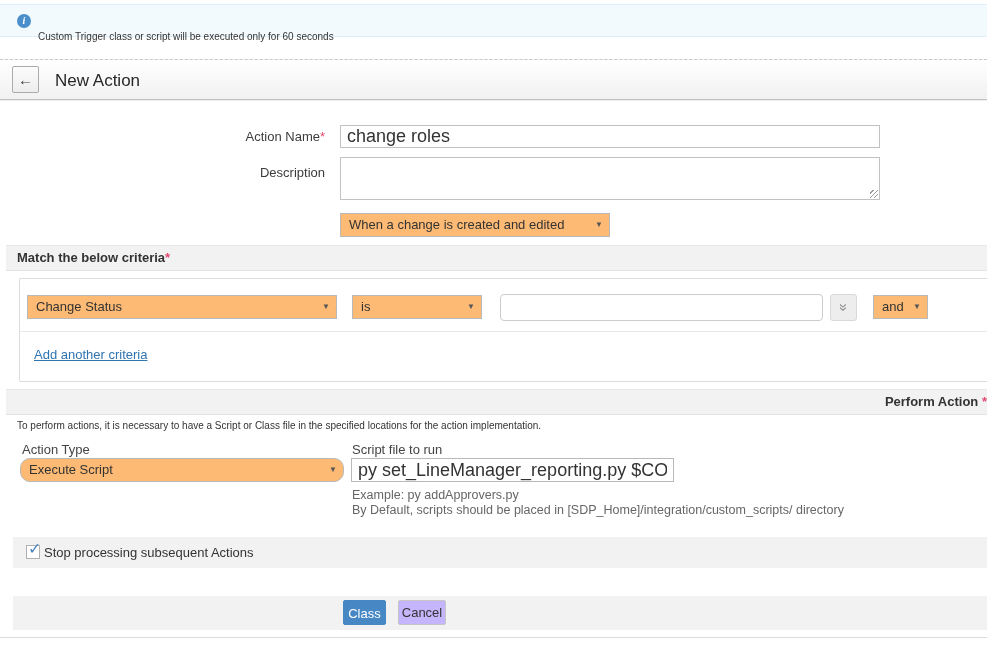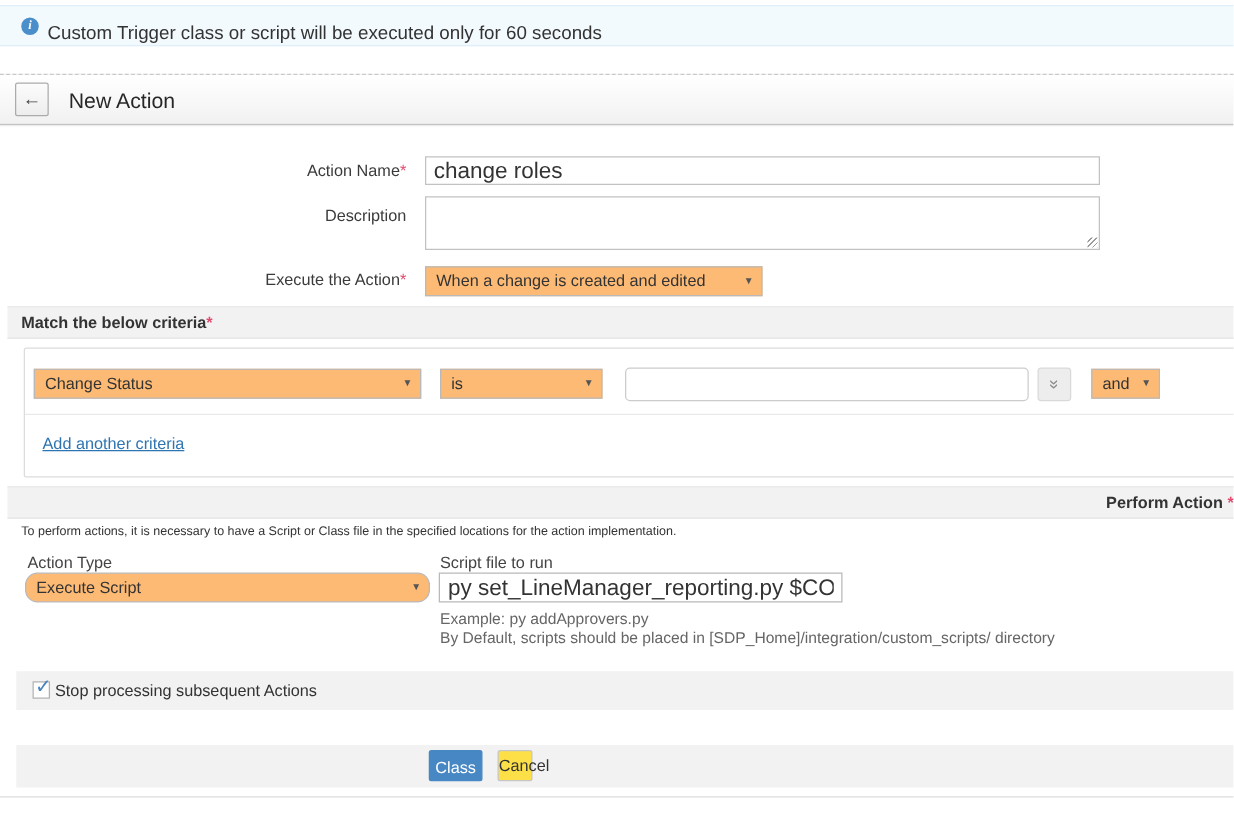--- a/index.html
+++ b/index.html
@@ -6,21 +6,21 @@
   html,body { background:#fff; }
   body { font-family:"Liberation Sans", sans-serif; }
   .page { position:relative; width:987px; height:653px; background:#fff; overflow:hidden; }
 
   
   .info-bar { position:absolute; top:4px; left:0; right:0; height:33px;
     background:#f3fafd; border-top:1px solid #ddeffa; border-bottom:1px solid #ddeffa; }
   .info-icon { position:absolute; left:17px; top:9px; width:14px; height:14px; border-radius:50%;
     background:#4a8fca; color:#fff; font-size:10px; font-style:italic; font-weight:bold;
     font-family:"Liberation Serif", serif; text-align:center; line-height:14px; }
-  .info-text { position:absolute; left:38px; top:6px; line-height:31px; font-size:15px; color:#333; }
+  .info-text { position:absolute; left:38px; top:16px; line-height:31px; font-size:10px; color:#333; }
 
   
   .header { position:absolute; top:59px; left:0; right:0; height:41px;
     background:linear-gradient(#ffffff,#f1f1f1);
     border-top:1px dashed #c9c9c9; border-bottom:1px solid #c2c2c2; box-shadow:0 1px 0 #ececec; }
   .back-btn { position:absolute; left:12px; top:6px; width:27px; height:27px;
     border:1px solid #ababab; border-radius:2px; background:linear-gradient(#fcfcfc,#ededed);
     font-size:15px; font-weight:bold; color:#3c3c3c; text-align:center; line-height:25px; cursor:pointer; }
   .page-title { position:absolute; left:55px; top:0; line-height:41px; font-size:17px; color:#272727; }
 
@@ -66,21 +66,21 @@
   .cbox { position:absolute; left:13px; top:8px; width:14px; height:14px; background:#fff;
     border:1px solid #b0b0b0; cursor:pointer; }
   .cbox .mark { position:absolute; left:1px; top:-7px; font-size:16px; color:#4a84bf; }
   .check-label { position:absolute; left:31px; top:0; line-height:31px; font-size:13px; color:#333; }
 
   
   .btn-bar { position:absolute; top:596px; left:13px; right:0; height:34px; background:#f2f2f2; }
   .btn { position:absolute; top:4px; height:25px; font-size:13px; font-family:"Liberation Sans", sans-serif;
     border-radius:2px; cursor:pointer; text-align:center; line-height:25px; }
   .btn-save { left:330px; width:43px; background:#4787c4; border:1px solid #4787c4; color:#fff; }
-  .btn-cancel { left:385px; width:28px; background:#fde047; border:1px solid #c6c6c6; color:#333; line-height:23px; }
+  .btn-cancel { left:385px; width:48px; background:#c4b5fd; border:1px solid #c6c6c6; color:#333; line-height:23px; }
 
   .bottom-line { position:absolute; top:637px; left:0; right:0; border-top:1px solid #dcdcdc; }
 </style>
 </head>
 <body>
 
 <div class="page">
 
   <div class="info-bar">
     <span class="info-icon">i</span>
@@ -100,23 +100,20 @@
   <input class="tinput" style="left: 340px; top: 125px; width: 540px; height: 23px;" value="change roles">
 
   <div class="flabel" style="top:165px;">
     <span>Description</span>
   </div>
   <div class="tarea-wrap">
     <textarea class="tarea" style=""></textarea>
     <div class="grip"></div>
   </div>
 
-  <div class="flabel" style="top:216px;">
-    <span>Execute the Action</span><span class="req">*</span>
-  </div>
   <div class="sel" style="left:340px; top:213px; width:270px;">
     <span>When a change is created and edited</span>
     <span class="arr">▼</span>
   </div>
 
   <div class="sect-bar" style="top:245px;">
     <span class="sect-title" style="display:inline-block;"><span>Match the below criteria</span><span class="req">*</span></span>
   </div>
 
   <div class="crit-box">

